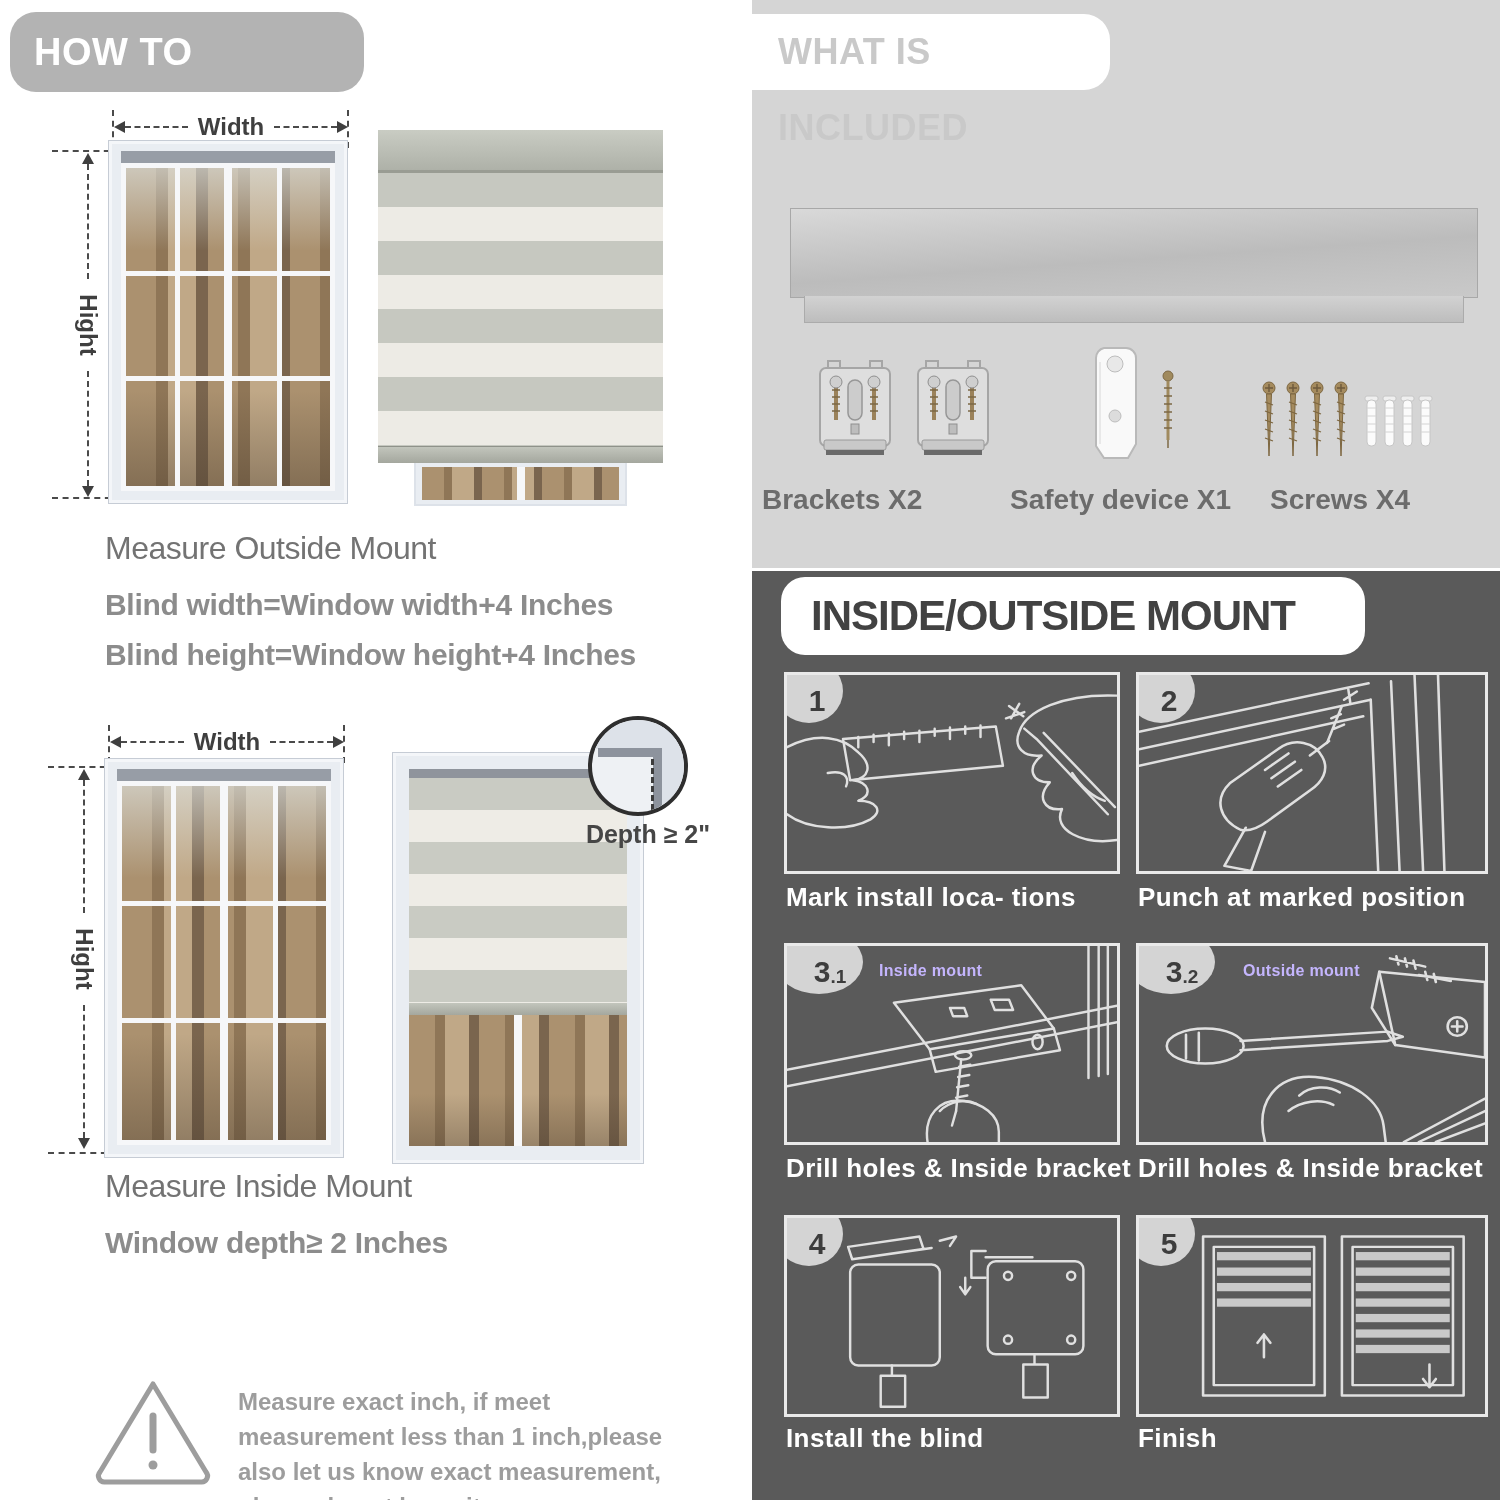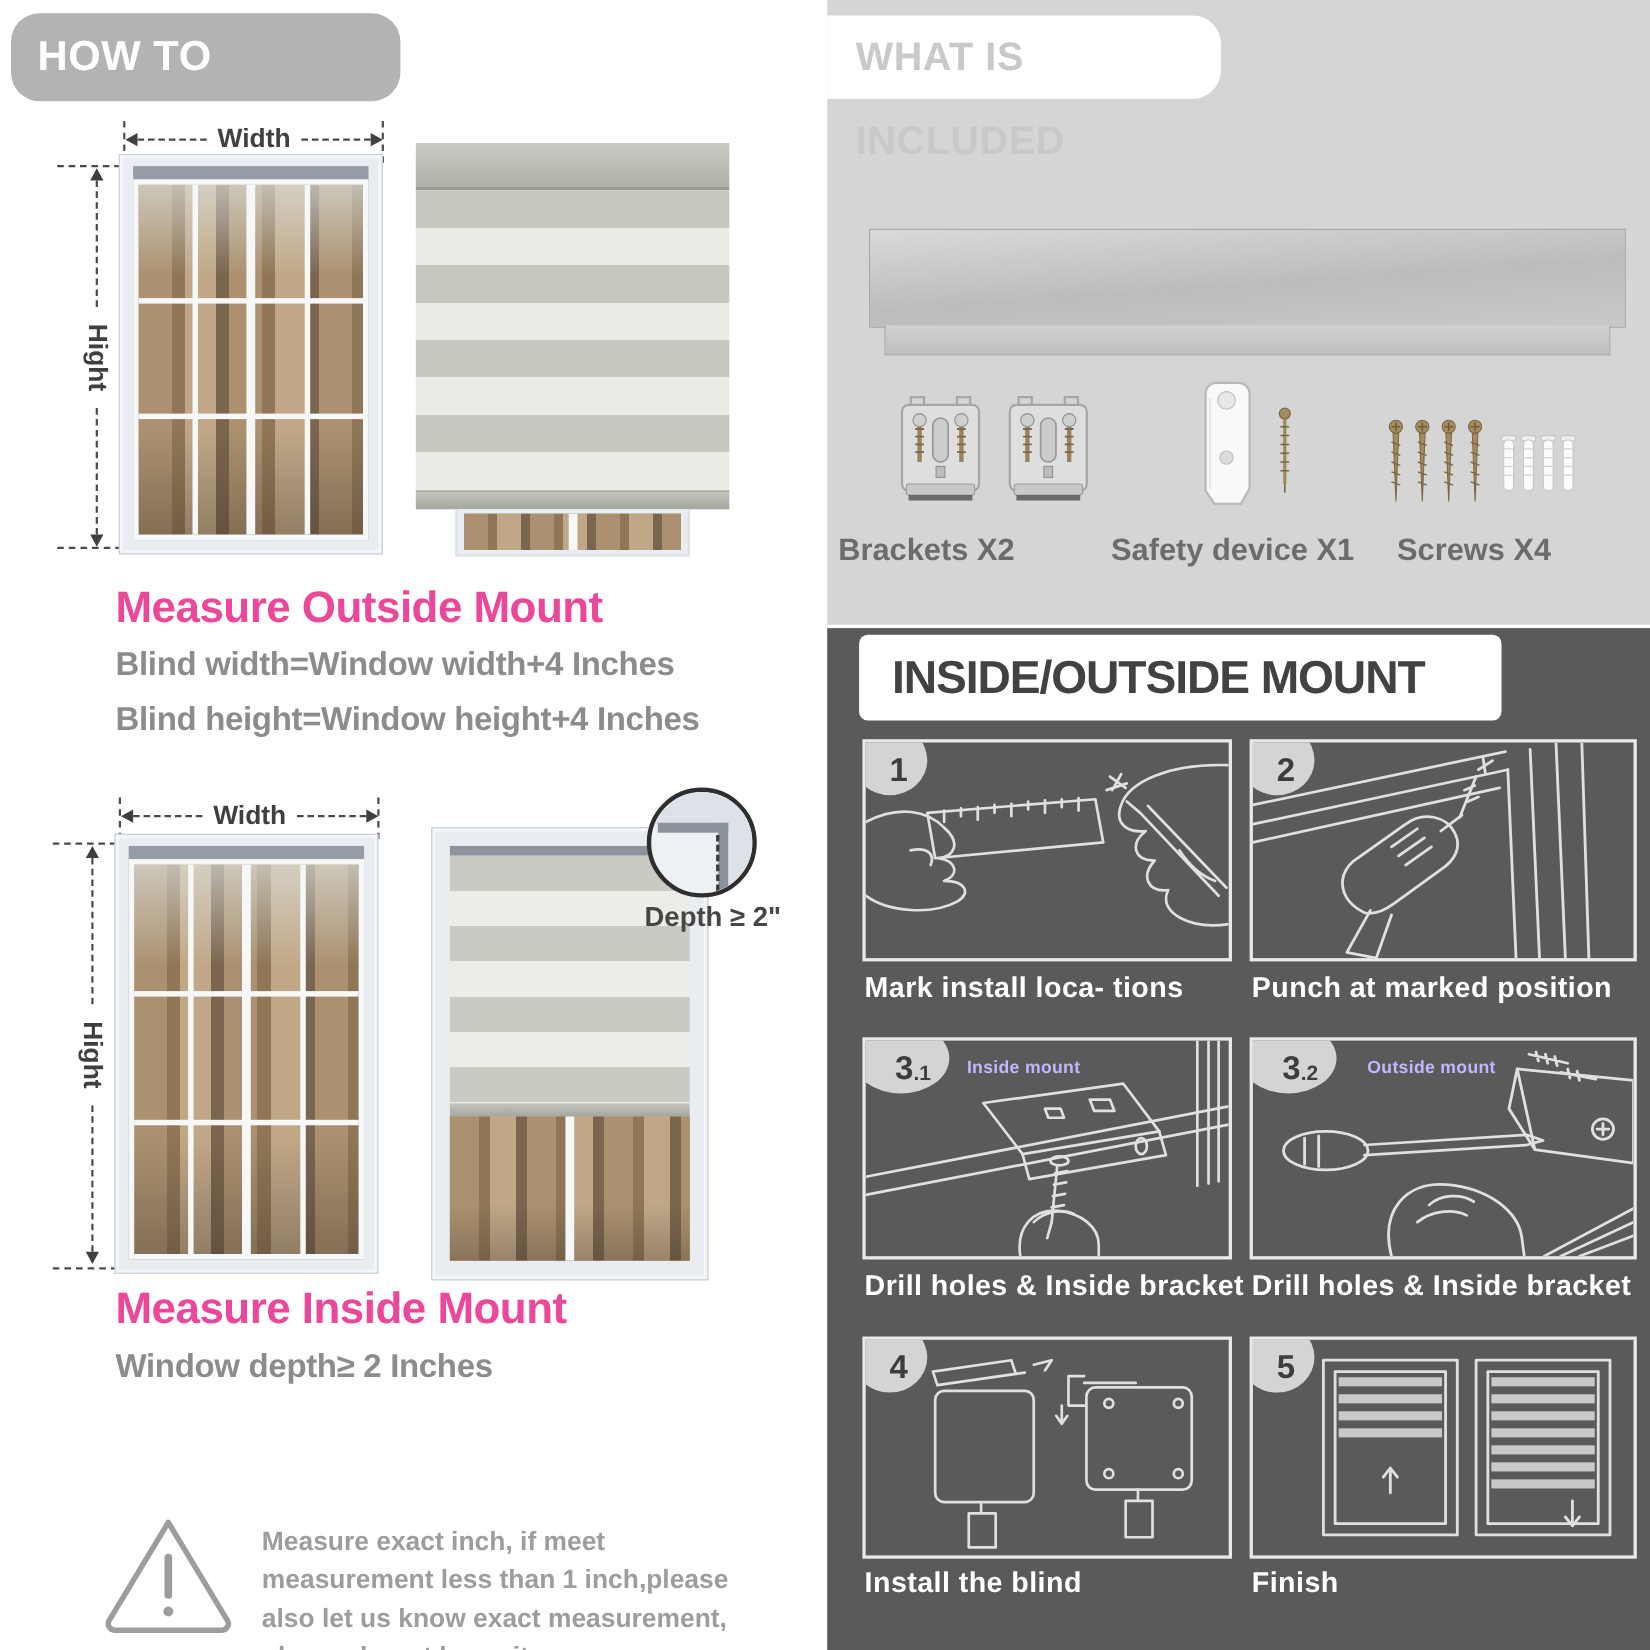--- a/index.html
+++ b/index.html
@@ -62,41 +62,41 @@
       repeating-linear-gradient(to right,#ab916f 0 26px,#8f7657 26px 36px,#c0a887 36px 60px,#7a654e 60px 70px);}
 
   
   .mag{position:absolute;border:4px solid #2e2e2e;border-radius:50%;background:#eef1f4;overflow:hidden;}
   .mag-top{position:absolute;left:0;top:0;right:0;height:32%;background:#dde2e9;}
   .mag-right{position:absolute;top:0;right:0;width:28%;bottom:0;background:#dde2e9;}
   .mag-band{position:absolute;left:6%;top:30%;right:24%;bottom:-4%;border-top:9px solid #8d939d;border-right:9px solid #8d939d;}
   .mag-dash{position:absolute;right:33%;top:42%;bottom:2%;border-left:3px dashed #3c3c3c;}
   .depth-label{position:absolute;font-size:25px;font-weight:bold;color:#464646;text-align:center;white-space:nowrap;}
 
-  .sec-title{position:absolute;font-size:40px;font-weight:bold;color:#ec4899;letter-spacing:-.5px;}
+  .sec-title{position:absolute;font-size:32px;font-weight:normal;color:#737373;letter-spacing:-.5px;}
   .sec-line{position:absolute;font-size:30px;font-weight:bold;color:#8c8c8c;letter-spacing:-.3px;}
   .warn-text{position:absolute;font-size:24px;font-weight:bold;color:#9d9d9d;line-height:35px;width:455px;}
 
   
   .sec-included{position:absolute;left:752px;top:0;width:748px;height:568px;background:#d5d5d5;}
   .h1-included{position:absolute;left:0;top:14px;width:358px;height:76px;background:#ffffff;
     border-radius:0 26px 26px 0;color:#c9c9c9;font-size:36px;font-weight:bold;line-height:76px;
     padding-left:26px;box-sizing:border-box;letter-spacing:.5px;}
   .blind-label{position:absolute;left:96px;top:146px;width:560px;text-align:center;
     font-size:31px;font-weight:bold;color:#6a6a6a;}
   .headrail{position:absolute;left:38px;top:208px;width:686px;height:88px;border:1px solid #a8a8a8;
     background:linear-gradient(176deg,#d9d9d9,#bcbcbc 55%,#c9c9c9),
                repeating-linear-gradient(to bottom, rgba(255,255,255,.22) 0 1px, rgba(0,0,0,0) 1px 4px);}
   .headrail-lip{position:absolute;left:52px;top:296px;width:658px;height:26px;border:1px solid #ababab;border-top:none;
     background:linear-gradient(#d2d2d2,#bdbdbd);}
   .item-label{position:absolute;top:484px;font-size:28px;font-weight:bold;color:#6c6c6c;text-align:left;}
 
   
   .sec-mount{position:absolute;left:752px;top:571px;width:748px;height:929px;background:#5a5a5a;}
-  .h1-mount{position:absolute;left:29px;top:6px;width:584px;height:78px;background:#ffffff;border-radius:8px;
+  .h1-mount{position:absolute;left:29px;top:6px;width:584px;height:78px;background:#ffffff;border-radius:24px;
     color:#424242;font-size:42px;font-weight:bold;line-height:78px;padding-left:30px;box-sizing:border-box;letter-spacing:-1px;}
   .panel{position:absolute;height:196px;border:3px solid #e9e9e9;background:#5a5a5a;overflow:hidden;}
   .panel svg{position:absolute;left:0;top:0;width:100%;height:100%;}
   .badge{position:absolute;left:-12px;top:-16px;width:68px;height:64px;background:#d4d4d4;border-radius:50%;
     display:flex;align-items:flex-end;justify-content:center;padding:0 0 7px 16px;box-sizing:border-box;z-index:2;}
   .badge.wide{width:88px;padding-left:22px;}
   .bnum{font-size:30px;font-weight:bold;color:#3d3d3d;line-height:1;}
   .bsub{font-size:19px;font-weight:bold;color:#3d3d3d;line-height:1;margin-bottom:1px;}
   .ptitle{position:absolute;left:92px;top:16px;font-size:16px;font-weight:bold;color:#c4b5fd;z-index:2;letter-spacing:.3px;}
   .caption{position:absolute;font-size:26px;font-weight:bold;color:#ffffff;letter-spacing:.4px;white-space:nowrap;}

